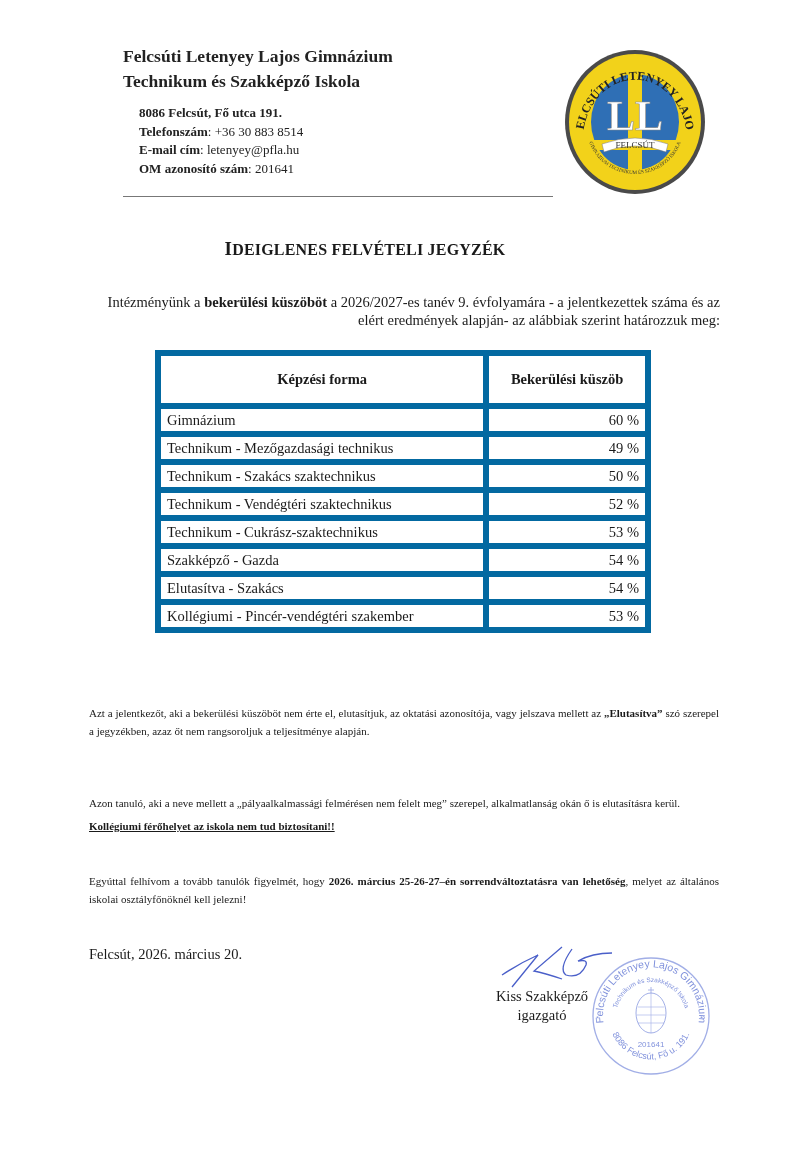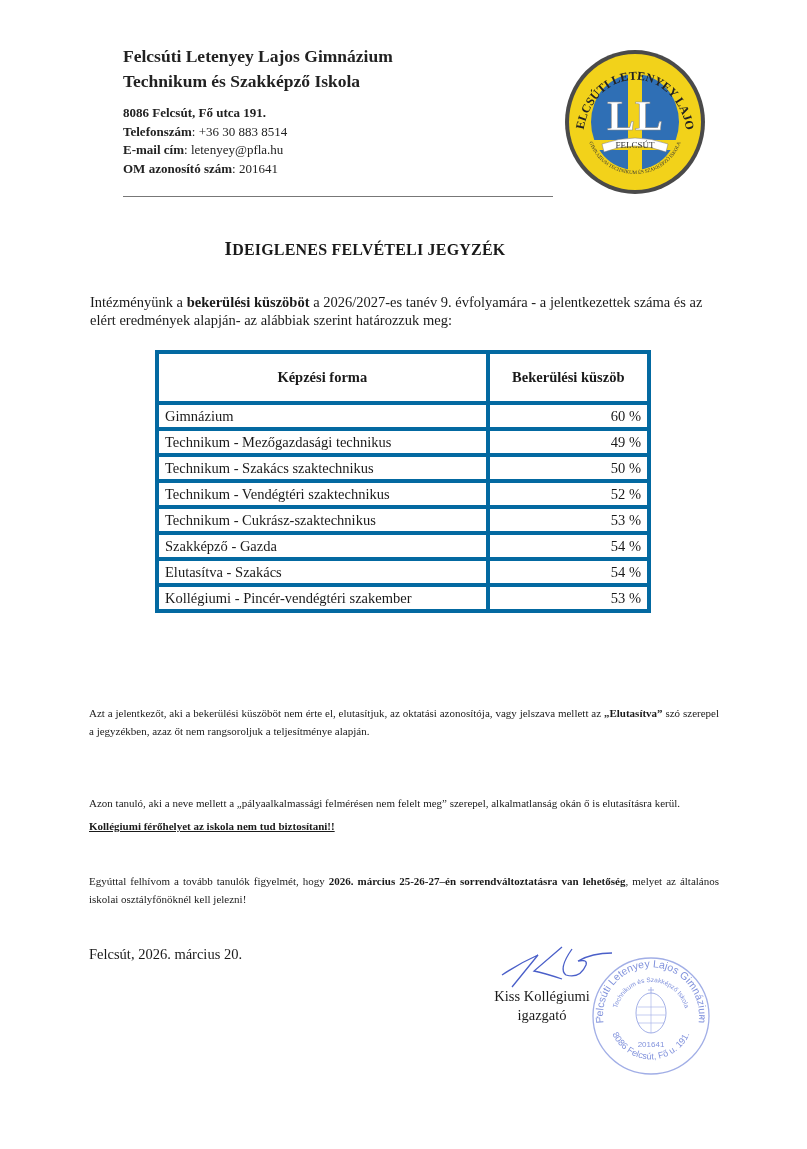--- a/index.html
+++ b/index.html
@@ -1,28 +1,28 @@
 <!DOCTYPE html>
 <html><head>
 <meta charset="utf-8">
 <style>
   html, body { margin: 0; padding: 0; background: #ffffff; }
   body { width: 807px; height: 1149px; position: relative; overflow: hidden;
          font-family: "Liberation Serif", "DejaVu Serif", serif; color: #1a1a1a; }
   .abs { position: absolute; }
   .school-name { left: 123px; top: 44px; font-size: 17.5px; font-weight: bold; line-height: 25px; color: #222; }
-  .contact { left: 123px; top: 104px; font-size: 13px; line-height: 18.5px; color: #222; }
+  .contact { left: 139px; top: 104px; font-size: 13px; line-height: 18.5px; color: #222; }
   .contact b { font-weight: bold; }
   .header-rule { left: 123px; top: 196px; width: 430px; height: 1px; background: #777; }
   .logo { left: 562px; top: 48px; width: 146px; height: 148px; }
   .title { left: 0; width: 730px; top: 238px; text-align: center; font-size: 16px; font-weight: bold; letter-spacing: 0.2px; }
   .title .cap { font-size: 19px; }
-  .intro { left: 90px; width: 630px; top: 293px; text-align: left; font-size: 14.5px; line-height: 18px; }
+  .intro { left: 90px; width: 630px; top: 293px; text-align: right; font-size: 14.5px; line-height: 18px; }
   table.th-table { position: absolute; left: 155px; top: 350px; width: 496px; border-collapse: collapse; font-size: 14.5px; }
-  table.th-table td, table.th-table th { border: 4px solid #0369a1; padding: 0 6px; height: 22px; }
+  table.th-table td, table.th-table th { border: 6px solid #0369a1; padding: 0 6px; height: 22px; }
   table.th-table th { height: 47px; font-weight: bold; font-size: 14.5px; }
   table.th-table td.val { text-align: right; width: 148px; }
   table.th-table td.form { width: 322px; }
   .para { left: 89px; width: 630px; font-size: 11px; line-height: 18px; text-align: justify; }
   .p1 { top: 704px; }
   .p2 { top: 770px; margin-top: 24px; }
   .p3 { top: 817px; font-weight: bold; text-decoration: underline; }
   .p4 { top: 872px; }
   .date { left: 89px; top: 946px; font-size: 14.5px; }
   .signer { left: 487px; top: 987px; font-size: 14.5px; line-height: 19px; text-align: center; width: 110px; }
@@ -148,15 +148,15 @@
   </text>
   <ellipse cx="61" cy="58" rx="15" ry="20" fill="none" stroke="#8a9ae0" stroke-width="1" opacity="0.8"></ellipse>
   <path d="M 48 52 H 74 M 47 60 H 75 M 48 68 H 74 M 61 38 V 78" stroke="#8a9ae0" stroke-width="0.7" opacity="0.7"></path>
   <path d="M 61 32 V 38 M 58 35 H 64" stroke="#8a9ae0" stroke-width="0.9" opacity="0.8"></path>
   <text x="61" y="92" text-anchor="middle" font-family="Liberation Sans, sans-serif" font-size="8" fill="#6b7fd6" opacity="0.85">201641</text>
   <text x="6" y="66" font-family="Liberation Sans, sans-serif" font-size="8" fill="#8a9ae0">*</text>
   <text x="110" y="66" font-family="Liberation Sans, sans-serif" font-size="8" fill="#8a9ae0">*</text>
 </svg>
 
 <div class="abs signer">
-  <div>Kiss Kollégiumi</div>
+  <div>Kiss Szakképző</div>
   <div>igazgató</div>
 </div>
 
 </body></html>

